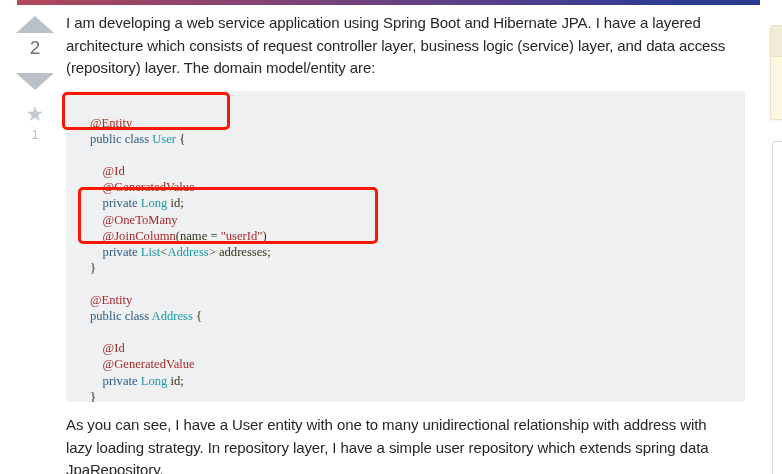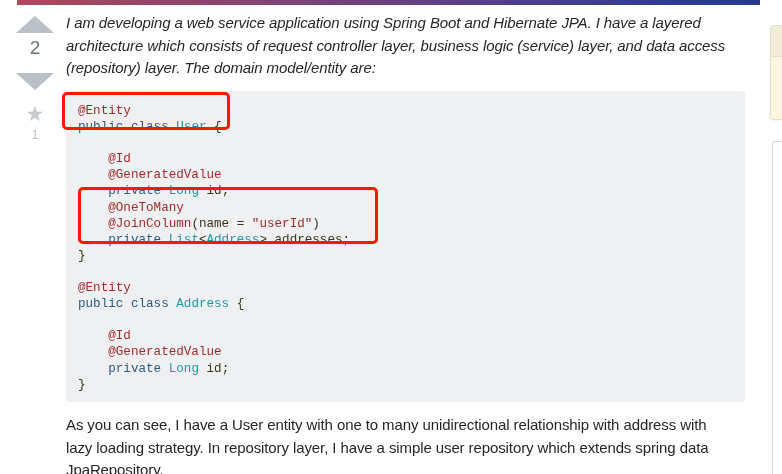--- a/index.html
+++ b/index.html
@@ -80,43 +80,43 @@
     width: 682px;
   }
   .post-para {
     margin: 0;
     font-size: 15px;
     line-height: 22.5px;
     color: #242729;
     font-family: "Liberation Sans", sans-serif;
     letter-spacing: -0.1px;
   }
-  .post-para.p-intro { width: 676px; font-style: italic; }
+  .post-para.p-intro { width: 676px; }
   .post-para.p-outro {
     position: absolute;
     left: 0px;
     top: 402px;
     width: 668px;
   }
 
   
   .code-block {
     position: absolute;
     left: 0px;
     top: 79px;
     width: 679px;
     height: 311px;
     background: #eff0f1;
     border-radius: 3px;
     padding: 12px 12px 12px 12px;
     overflow: hidden;
   }
   pre.code {
-    margin: 0;
-    font-family: Liberation Mono, monospace;
+    margin: 12px;
+    font-family: Liberation Serif, serif;
     font-size: 12.6px;
     line-height: 16.1px;
     color: #393318;
     white-space: pre;
     tab-size: 4;
   }
   .tok-ann  { color: #a52b2b; }         
   .tok-kw   { color: #2b5b84; font-weight: normal; }  
   .tok-type { color: #1c9aa3; }         
   .tok-str  { color: #a52b2b; }         

